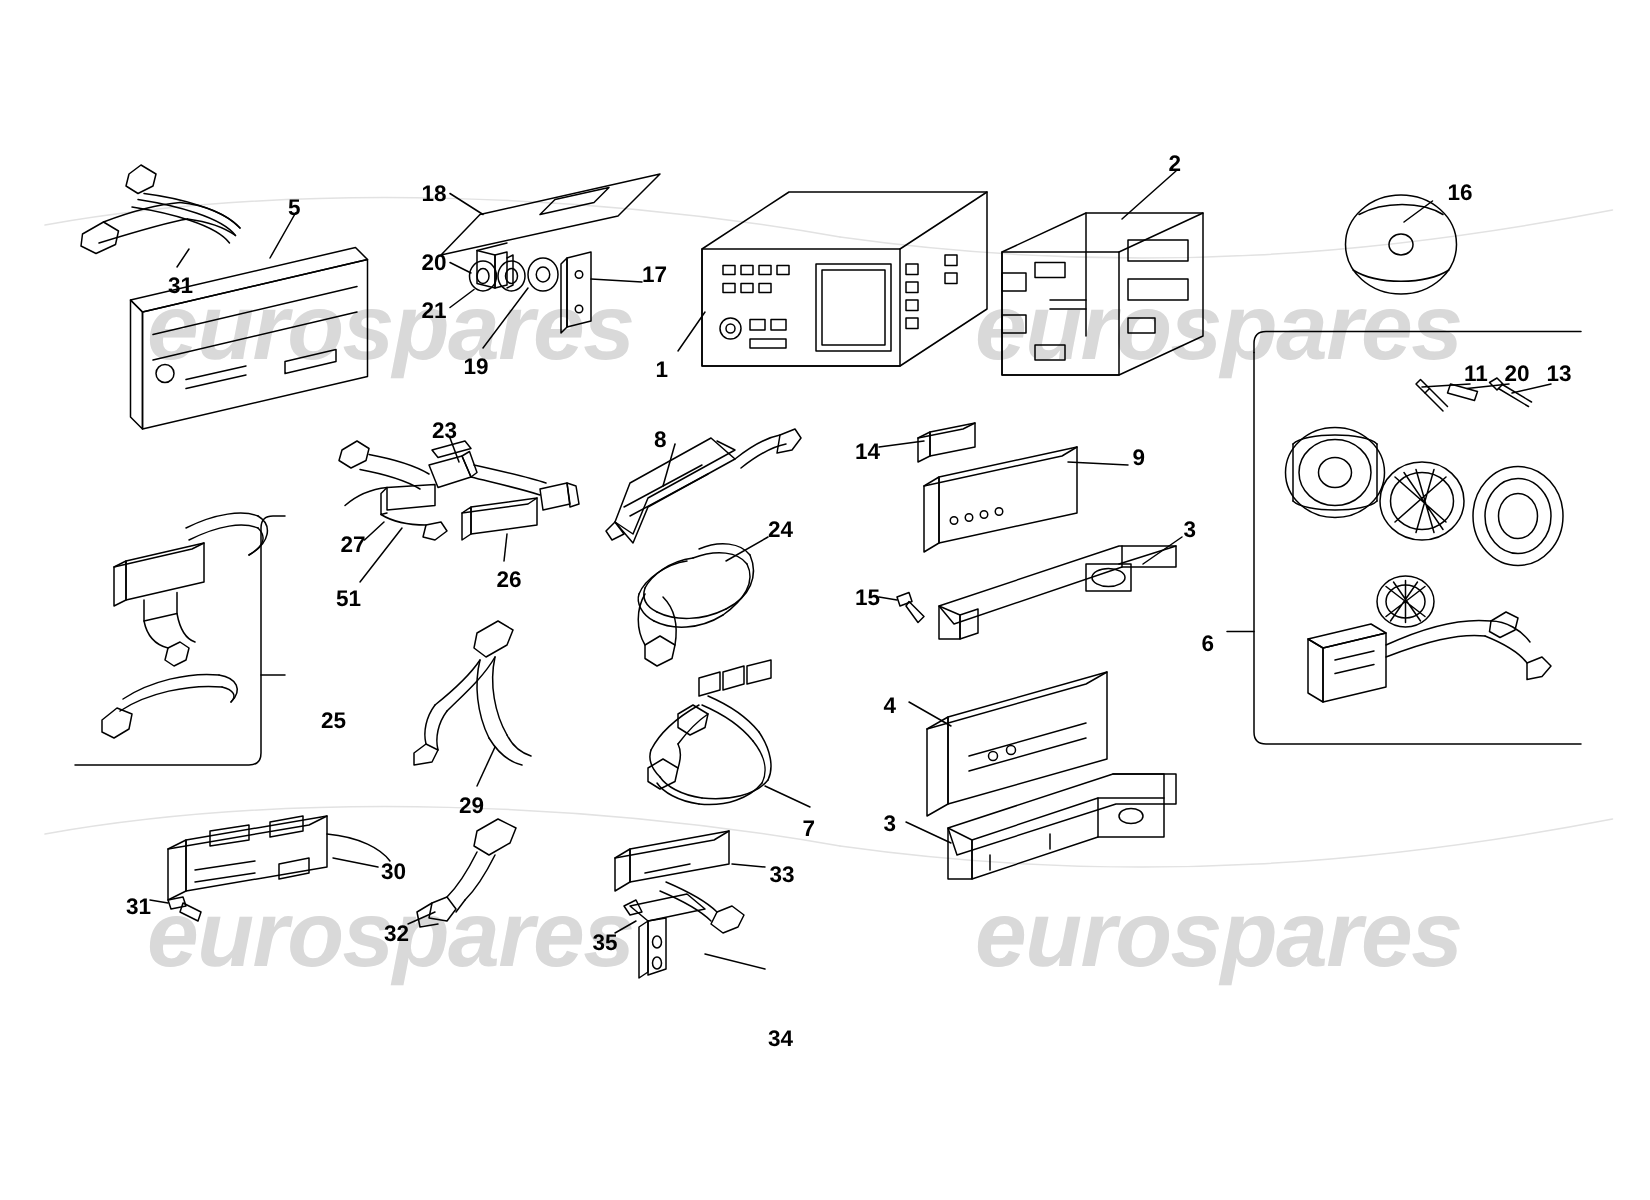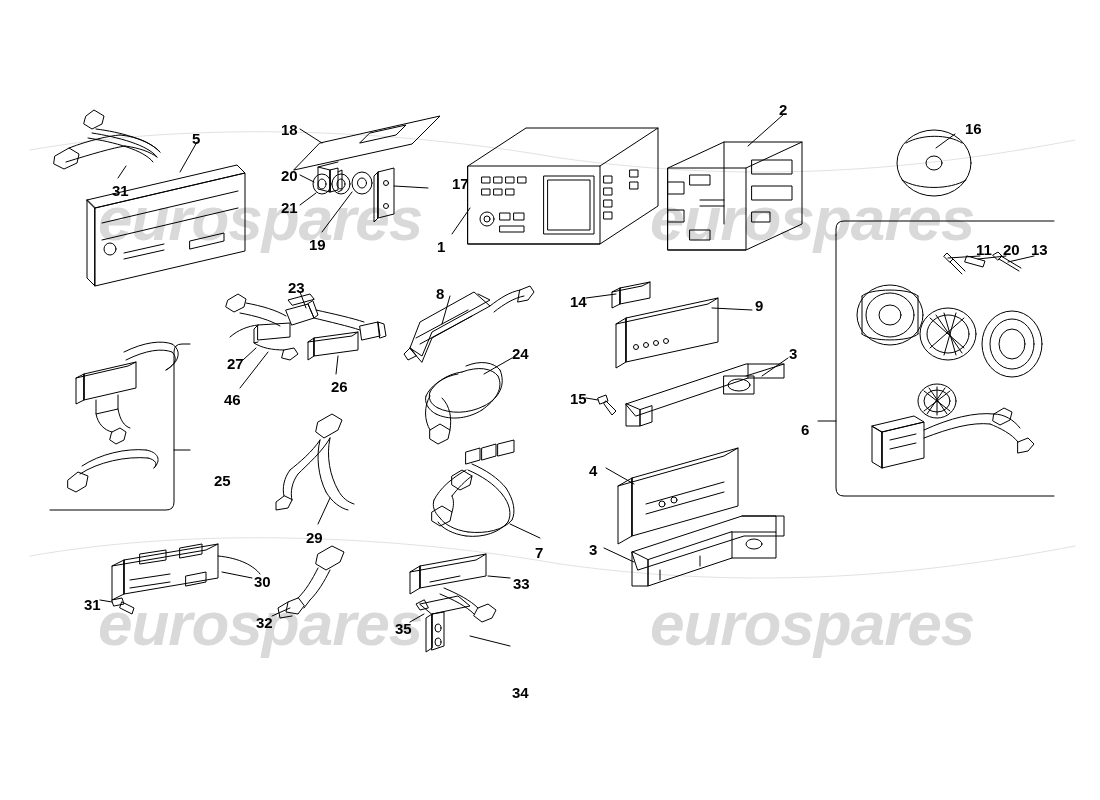--- a/index.html
+++ b/index.html
@@ -368,32 +368,32 @@
   <div class="callout" style="left:535px;top:544px;">7</div>
   <div class="callout" style="left:436px;top:285px;">8</div>
   <div class="callout" style="left:755px;top:297px;">9</div>
   <div class="callout" style="left:589px;top:541px;">3</div>
   <div class="callout" style="left:976px;top:241px;">11</div>
   <div class="callout" style="left:1003px;top:241px;">20</div>
   <div class="callout" style="left:1031px;top:241px;">13</div>
   <div class="callout" style="left:570px;top:293px;">14</div>
   <div class="callout" style="left:570px;top:390px;text-align:right;">15</div>
   <div class="callout" style="left:965px;top:120px;">16</div>
-  <div class="callout" style="left:428px;top:175px;margin-left:24px;">17</div>
+  <div class="callout" style="left:428px;top:175px;">17</div>
   <div class="callout" style="left:281px;top:121px;">18</div>
   <div class="callout" style="left:309px;top:236px;">19</div>
   <div class="callout" style="left:281px;top:167px;">20</div>
   <div class="callout" style="left:281px;top:199px;">21</div>
   <div class="callout" style="left:112px;top:182px;">31</div>
   <div class="callout" style="left:288px;top:279px;">23</div>
   <div class="callout" style="left:512px;top:345px;">24</div>
   <div class="callout" style="left:214px;top:472px;">25</div>
   <div class="callout" style="left:331px;top:378px;">26</div>
   <div class="callout" style="left:227px;top:355px;text-align:right;">27</div>
-  <div class="callout" style="left:224px;top:391px;">46</div>
+  <div class="callout" style="left:224px;top:391px;">51</div>
   <div class="callout" style="left:306px;top:529px;">29</div>
   <div class="callout" style="left:254px;top:573px;">30</div>
   <div class="callout" style="left:84px;top:596px;">31</div>
   <div class="callout" style="left:256px;top:614px;">32</div>
   <div class="callout" style="left:513px;top:575px;">33</div>
   <div class="callout" style="left:512px;top:647px;margin-top:37px;">34</div>
   <div class="callout" style="left:395px;top:620px;">35</div>
 
 </div>
 

